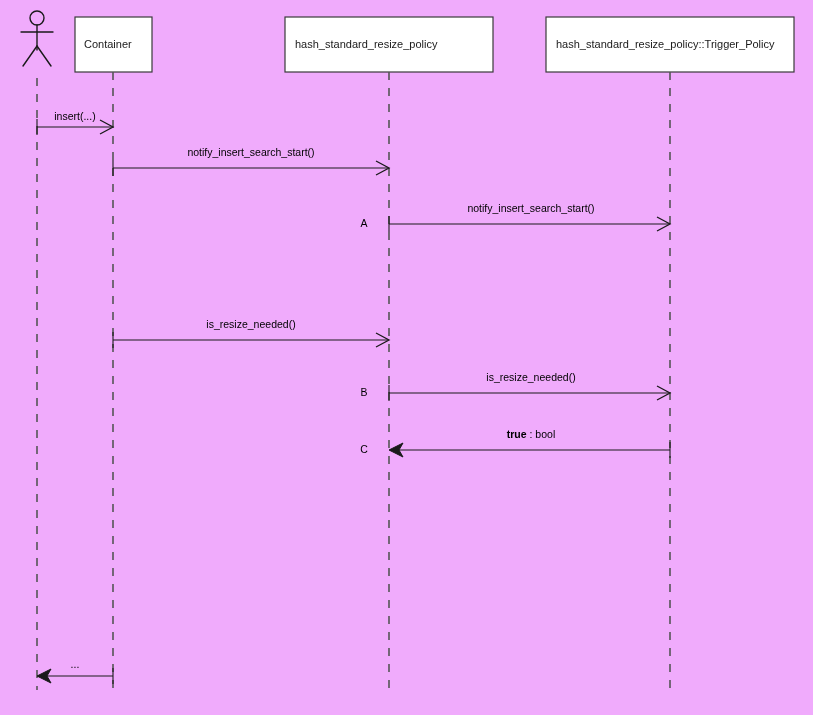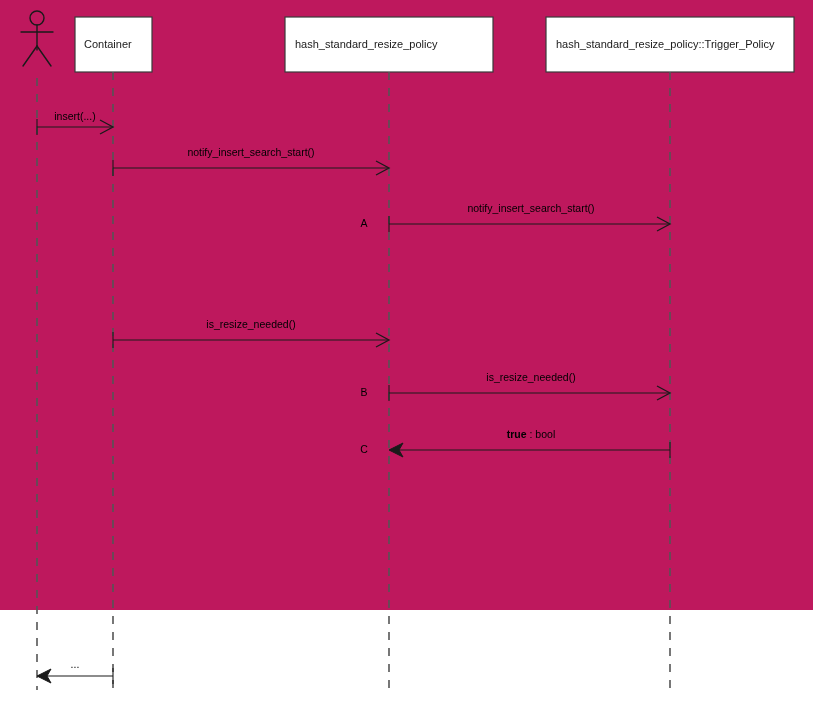--- a/index.html
+++ b/index.html
@@ -10,22 +10,22 @@
   body {
     width: 813px;
     height: 715px;
     font-family: "Liberation Sans", sans-serif;
     color: #000000;
     overflow: hidden;
   }
   #diagram-root {
     position: relative;
     width: 813px;
-    height: 610px;
-    background: #be185d;
+    height: 715px;
+    background: #f0abfc;
   }
   svg#sequence-diagram {
     display: block;
     width: 813px;
     height: 715px;
   }
   .lifeline-box {
     fill: #ffffff;
     stroke: #3a3a3a;
     stroke-width: 1.2;

